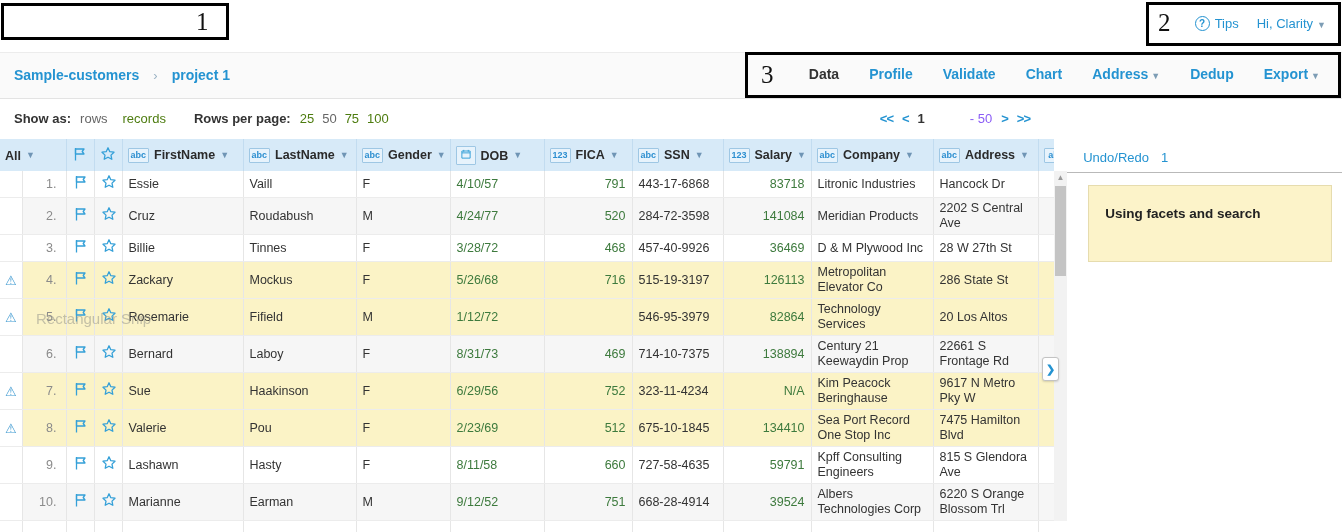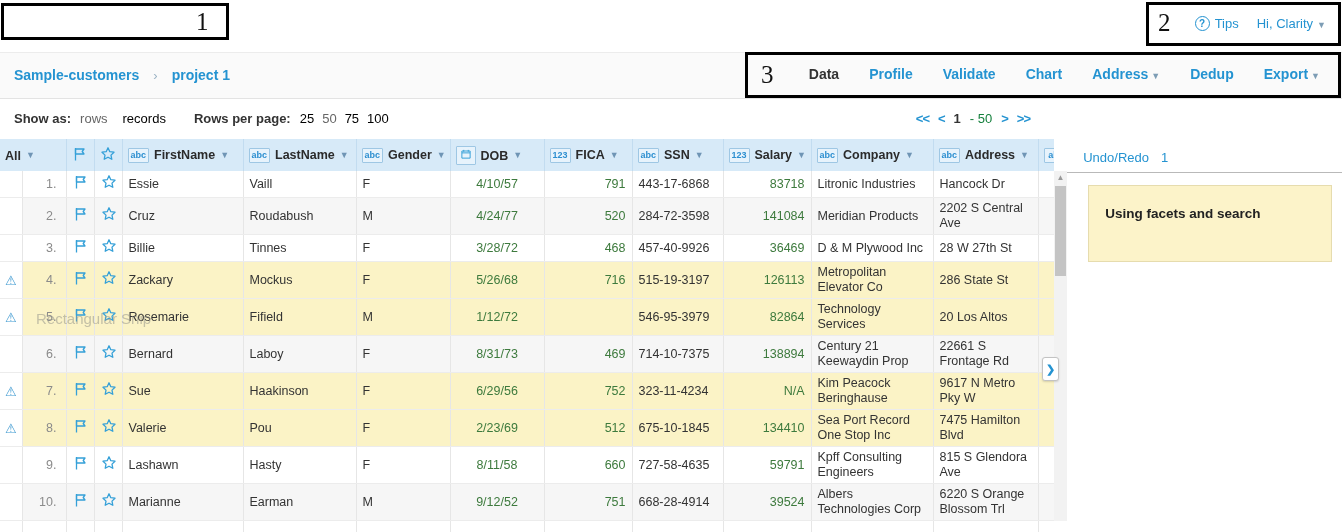--- a/index.html
+++ b/index.html
@@ -25,27 +25,27 @@
   .crumbs .sep { color:#9ab2c4; font-weight:normal; font-size:13px; }
   .mainnav { position:absolute; right:22px; top:13px; display:flex; gap:30px; font-size:14px; font-weight:bold; }
   .mainnav .nav-item { color:#2493d1; cursor:pointer; white-space:nowrap; }
   .mainnav .nav-item.active { color:#333; }
   .mainnav .car { color:#7d9db5; font-size:9px; margin-left:3px; }
 
   
   .controls { position:relative; height:40px; background:#fff; font-size:13px; }
   .ctl-left { position:absolute; left:14px; top:12px; display:flex; gap:9px; align-items:center; white-space:nowrap; }
   .lbl { font-weight:bold; color:#333; }
-  .opt { color:#000000; cursor:pointer; }
+  .opt { color:#4d7c0f; cursor:pointer; }
   .opt.current { color:#666; cursor:default; }
   .gap { width:10px; }
   .pager { position:absolute; right:312px; top:12px; display:flex; gap:9px; align-items:center; font-size:13px; }
   .pager .pbtn { color:#2493d1; font-weight:bold; cursor:pointer; letter-spacing:-1px; }
   .pager .cur { color:#333; font-weight:bold; }
-  .pager .rng { color:#15803d; }
+  .pager .rng { color:#8b5cf6;margin-left:36px; }
 
   
   .mainwrap { position:relative; display:flex; align-items:flex-start; }
   .tablezone { position:relative; width:1066px; }
 
   table.grid { border-collapse:collapse; table-layout:fixed; width:1054px; font-size:12.5px; }
   table.grid th, table.grid td { overflow:hidden; vertical-align:middle; }
   thead th { background:#d7eaf8; height:32px; padding:2px 5px; text-align:left; font-size:12.5px; color:#2b2b2b; border-left:1px solid #c2dcf0; white-space:nowrap; }
   thead th:first-child { border-left:none; }
   .ticon { display:inline-block; min-width:20px; padding:1px 2px; text-align:center; background:#e7f3fc; border:1px solid #9ec7e4; border-radius:1px; color:#2d8fd0; font-size:9px; font-weight:bold; margin-right:5px; vertical-align:middle; line-height:11px; }
@@ -53,21 +53,21 @@
   .sortcar { color:#6f95b5; font-size:9px; margin-left:5px; vertical-align:middle; cursor:pointer; }
   .hicon { vertical-align:middle; }
 
   tbody td { padding:3px 6px; border-bottom:1px solid #ececec; border-left:1px solid #e6e6e6; line-height:15px; color:#333; background:#fff; }
   tbody td:first-child { border-left:none; }
   tbody tr.alt td { background:#f6f6f6; }
   tbody tr.hl td { background:#fbf3c6; }
   tbody td.warncell { background:#fff !important; text-align:center; padding:3px 1px; color:#3f9ad1; font-size:13px; border-left:none; }
   tbody td.numcell { text-align:right; color:#8b8b8b; padding-right:9px; }
   tbody td.iconcell { text-align:center; cursor:pointer; }
-  td.green { color:#3d7a3d;text-align:center; }
+  td.green { color:#3d7a3d; }
   td.right { text-align:right; }
   td.stub { padding:0; }
 
   
   .vscroll { position:absolute; left:1054px; top:32px; width:13px; height:350px; background:#f2f2f2; }
   .vscroll .up { position:absolute; top:2px; left:0; width:13px; text-align:center; color:#999; font-size:8px; cursor:pointer; }
   .vscroll .thumb { position:absolute; top:15px; left:1px; width:11px; height:90px; background:#c4c4c4; cursor:pointer; }
 
   
   .expander { position:absolute; left:1042px; top:218px; width:17px; height:24px; background:#fff; border:1px solid #c3c3c3; border-radius:3px; box-shadow:0 1px 2px rgba(0,0,0,.15); color:#2493d1; font-weight:bold; font-size:11px; text-align:center; line-height:22px; cursor:pointer; z-index:5; }

